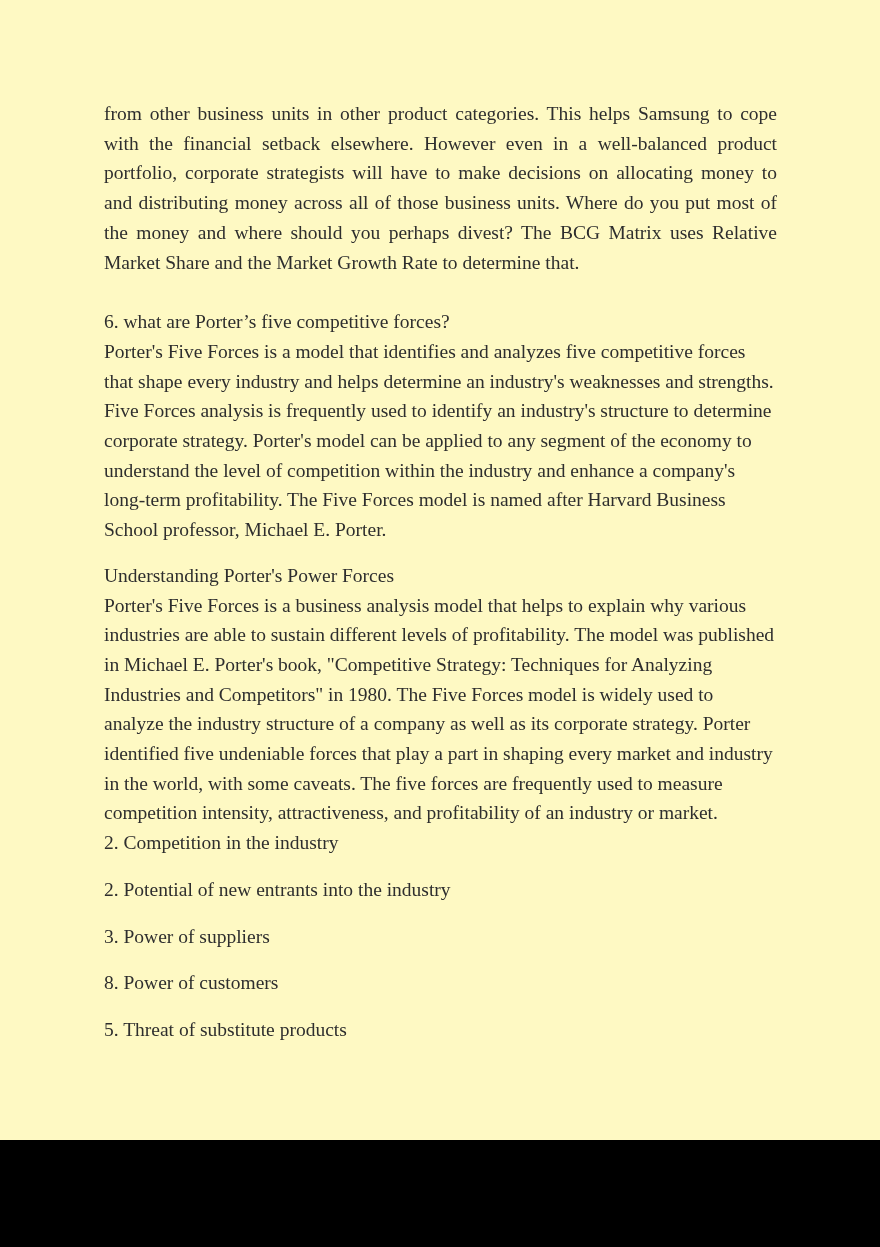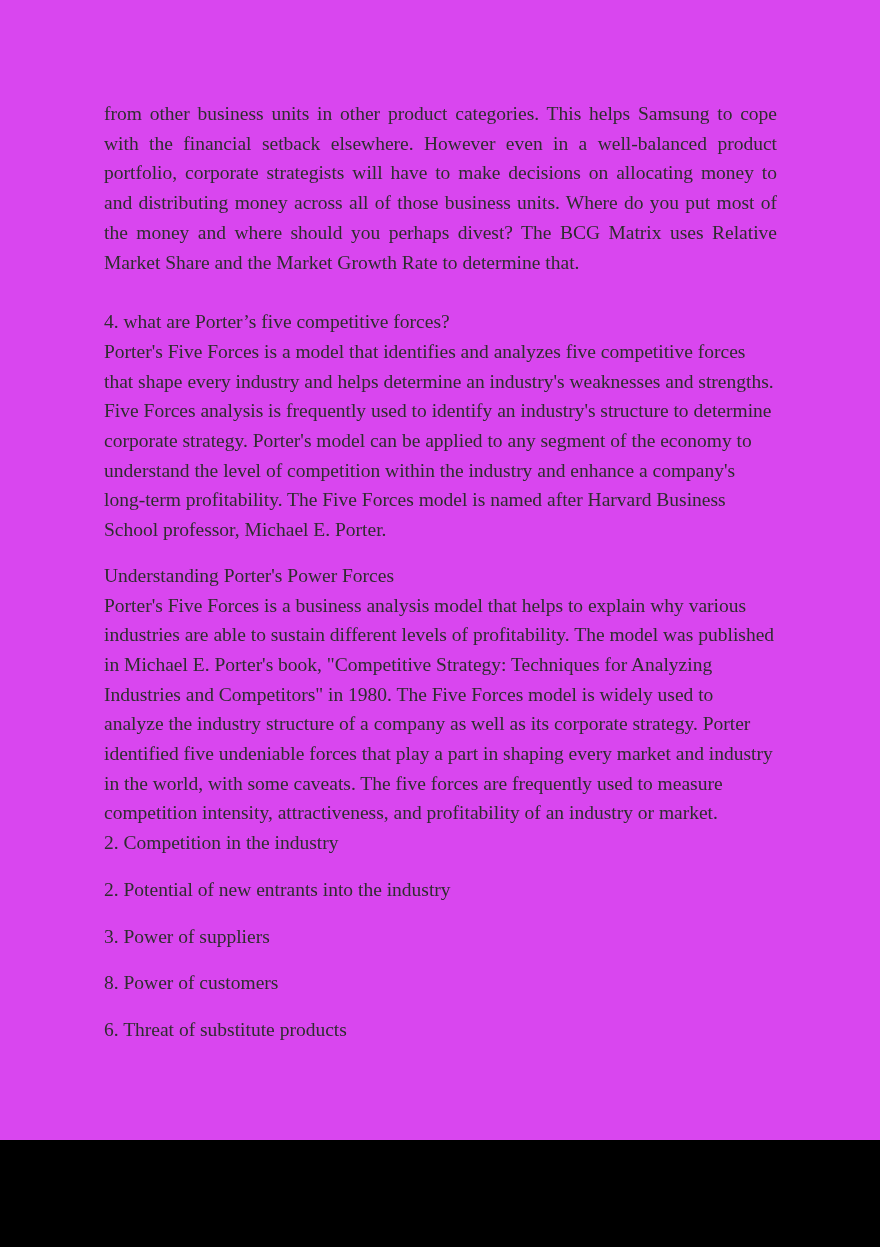--- a/index.html
+++ b/index.html
@@ -10,21 +10,21 @@
   body {
     width: 880px;
     height: 1247px;
     position: relative;
     overflow: hidden;
     font-family: "Liberation Serif", "DejaVu Serif", serif;
   }
   .page {
     position: absolute;
     inset: 0;
-    background: #d946ef;
+    background: #fef9c3;
   }
   .content {
     position: absolute;
     left: 104px;
     top: 99px;
     width: 673px;
     color: #2e2e2e;
     font-size: 19.5px;
     line-height: 29.7px;
   }
@@ -49,36 +49,36 @@
 </style>
 </head>
 <body>
 
 <div class="page">
 
   <main class="content">
 
     <p class="para-justify">from other business units in other product categories. This helps Samsung to cope with the financial setback elsewhere. However even in a well-balanced product portfolio, corporate strategists will have to make decisions on allocating money to and distributing money across all of those business units. Where do you put most of the money and where should you perhaps divest? The BCG Matrix uses Relative Market Share and the Market Growth Rate to determine that.</p>
 
-    <p class="gap-line">4. what are Porter’s five competitive forces?</p>
+    <p class="gap-line">6. what are Porter’s five competitive forces?</p>
 
     <p>Porter's Five Forces is a model that identifies and analyzes five competitive forces that shape every industry and helps determine an industry's weaknesses and strengths. Five Forces analysis is frequently used to identify an industry's structure to determine corporate strategy. Porter's model can be applied to any segment of the economy to understand the level of competition within the industry and enhance a company's long-term profitability. The Five Forces model is named after Harvard Business School professor, Michael E. Porter.</p>
 
     <p class="gap-para">Understanding Porter's Power Forces</p>
 
     <p>Porter's Five Forces is a business analysis model that helps to explain why various industries are able to sustain different levels of profitability. The model was published in Michael E. Porter's book, "Competitive Strategy: Techniques for Analyzing Industries and Competitors" in 1980. The Five Forces model is widely used to analyze the industry structure of a company as well as its corporate strategy. Porter identified five undeniable forces that play a part in shaping every market and industry in the world, with some caveats. The five forces are frequently used to measure competition intensity, attractiveness, and profitability of an industry or market.</p>
 
 
     <p>2. Competition in the industry</p>
 
     <p class="gap-item">2. Potential of new entrants into the industry</p>
 
     <p class="gap-item">3. Power of suppliers</p>
 
     <p class="gap-item">8. Power of customers</p>
 
-    <p class="gap-item">6. Threat of substitute products</p>
+    <p class="gap-item">5. Threat of substitute products</p>
 
   </main>
 
   <div class="bottom-bar"></div>
 
 </div>
 
 </body></html>

